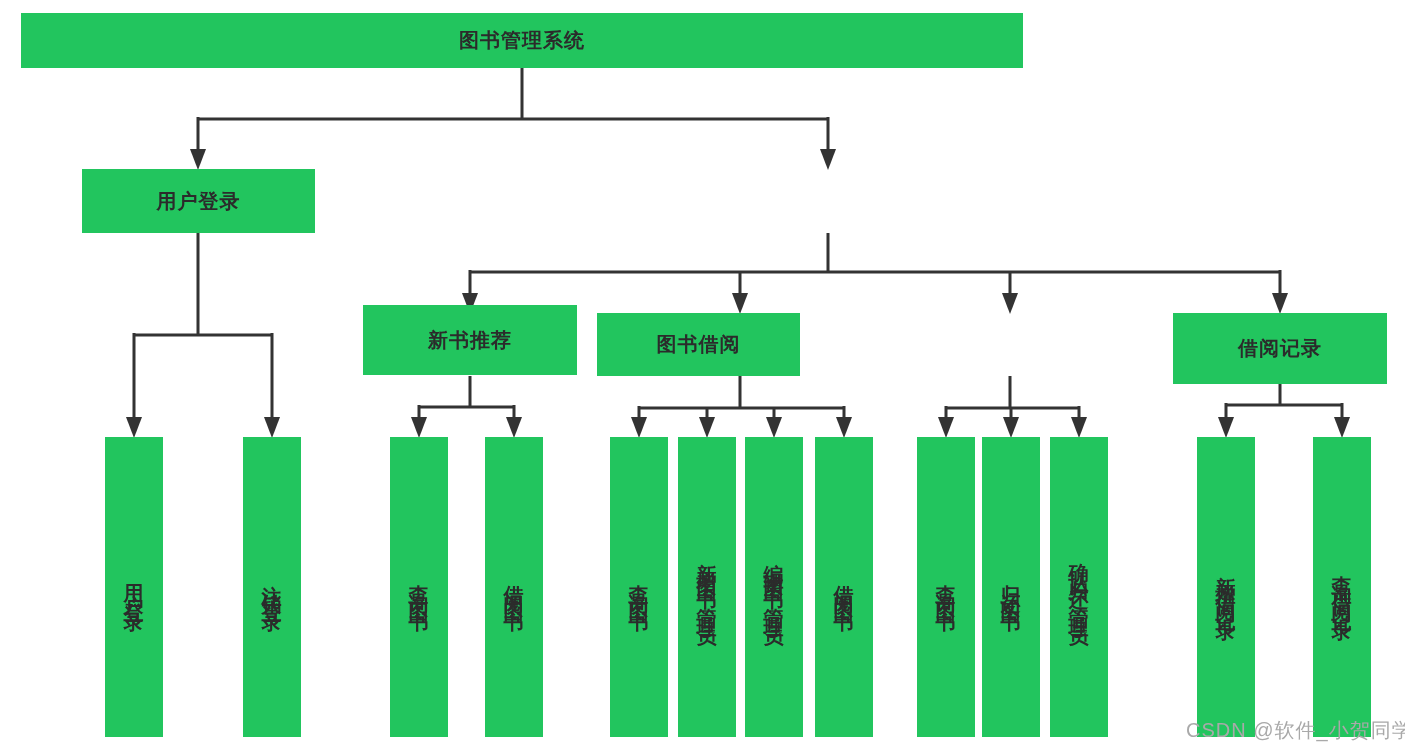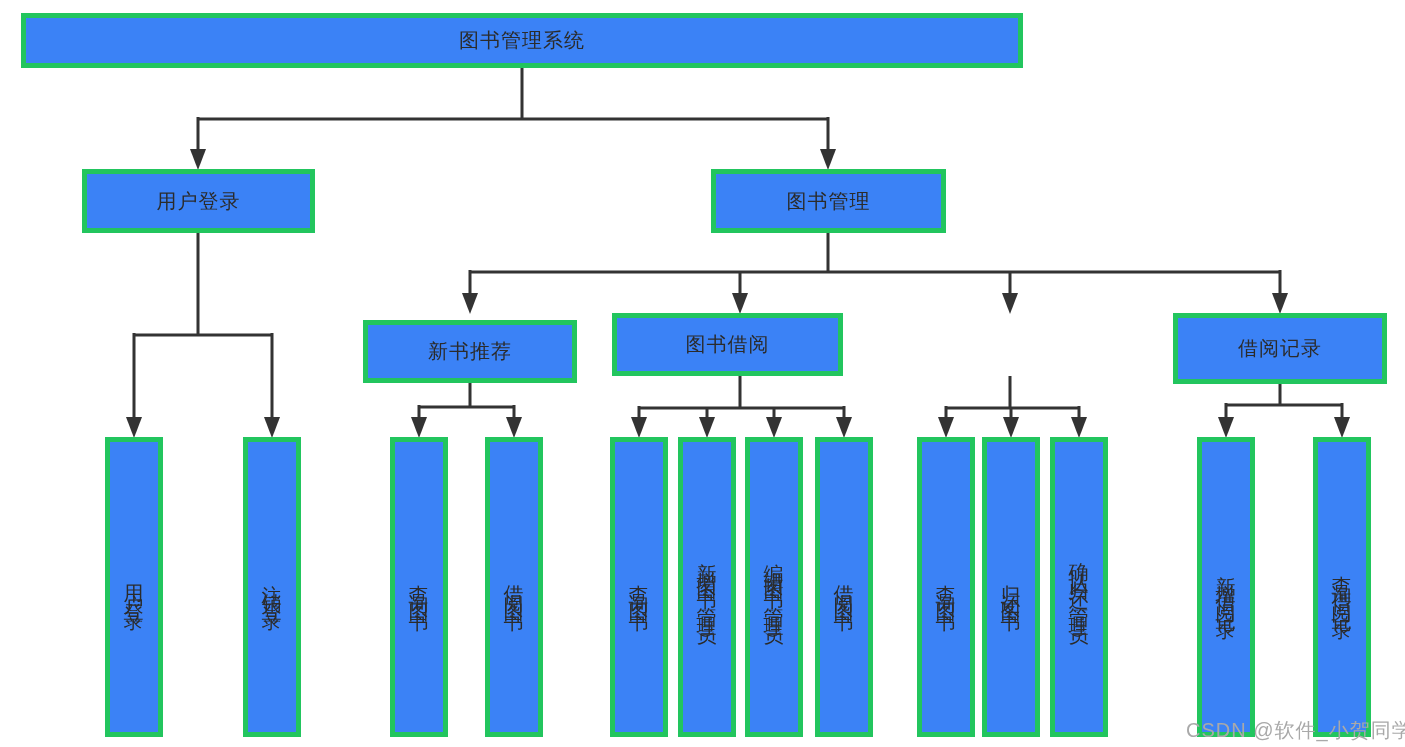--- a/index.html
+++ b/index.html
@@ -8,26 +8,27 @@
     width:1405px;height:747px;
     background:#ffffff;
     font-family:"Liberation Sans","DejaVu Sans",sans-serif;
     overflow:hidden;
   }
   .lines{position:absolute;left:0;top:0;z-index:1;}
   .node{
     position:absolute;
     box-sizing:border-box;
     border:5px solid #22c55e;
-    background:#3b82f6;
+    background:#22c55e;
     color:#2b2b2b;
     display:flex;
     align-items:center;
     justify-content:center;
     z-index:2;
+    font-weight:bold;
   }
   .hnode{font-size:20px;letter-spacing:1px;}
   .vnode{width:58px;height:300px;top:437px;}
   .vtext{
     writing-mode:vertical-rl;
     text-orientation:mixed;
     font-size:20px;
     letter-spacing:9px;
     line-height:1;
     color:#2b2b2b;
@@ -81,28 +82,25 @@
     </g>
   </svg>
 
   <div class="node hnode" style="left:21px;top:13px;width:1002px;height:55px">
     <span>图书管理系统</span>
   </div>
 
   <div class="node hnode" style="left:82px;top:169px;width:233px;height:64px">
     <span>用户登录</span>
   </div>
-  <div class="node hnode" style="left:711px;top:169px;width:235px;height:64px">
-    <span>图书管理</span>
-  </div>
 
-  <div class="node hnode" style="left:363px;top:320px;width:214px;height:63px">
+  <div class="node hnode" style="left:363px;top:305px;width:214px;height:70px">
     <span>新书推荐</span>
   </div>
-  <div class="node hnode" style="left:612px;top:313px;width:231px;height:63px">
+  <div class="node hnode" style="left:597px;top:313px;width:203px;height:63px">
     <span>图书借阅</span>
   </div>
   <div class="node hnode" style="left:1173px;top:313px;width:214px;height:71px">
     <span>借阅记录</span>
   </div>
 
   <div class="node vnode" style="left:105px">
     <span class="vtext">用户登录</span>
   </div>
   <div class="node vnode" style="left:243px">

